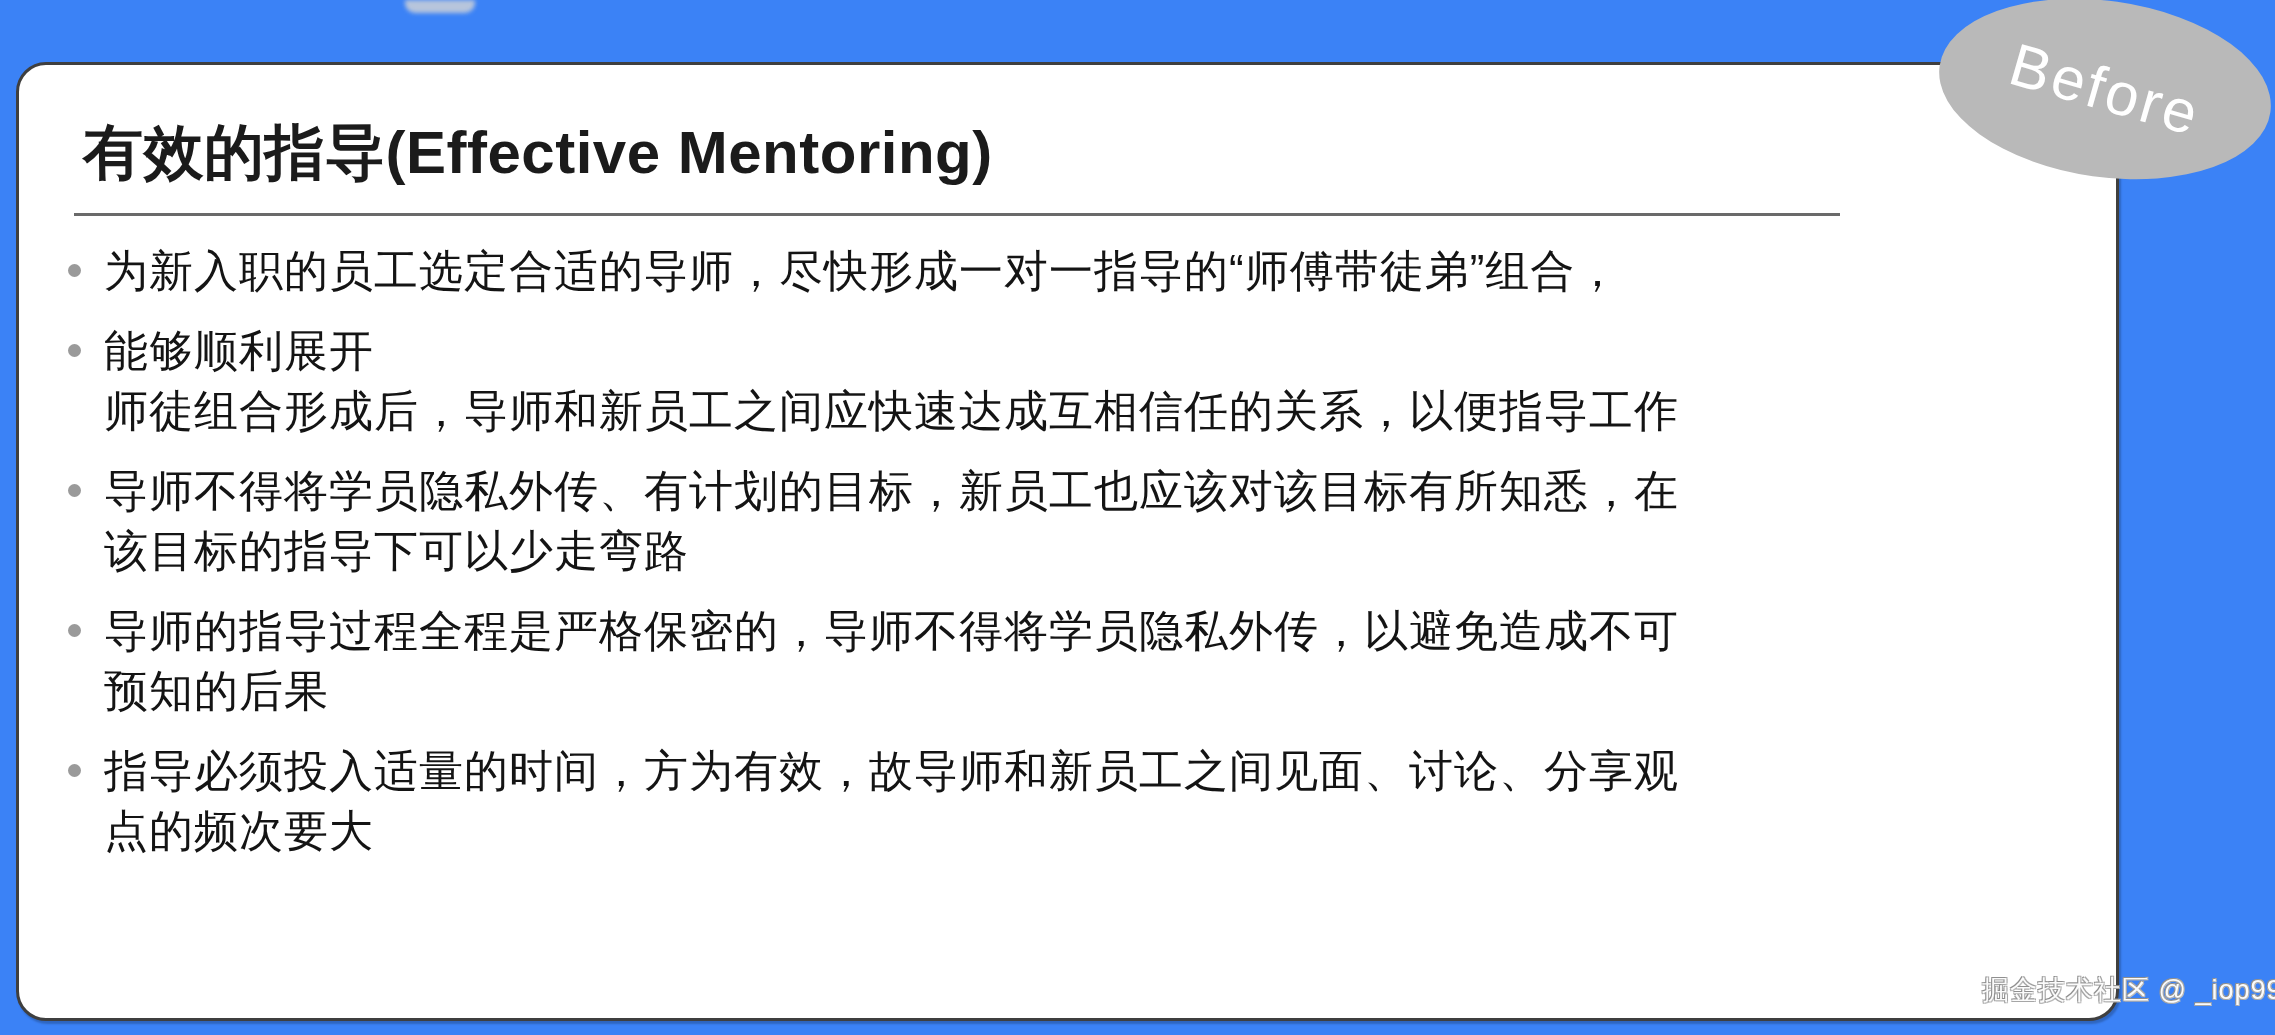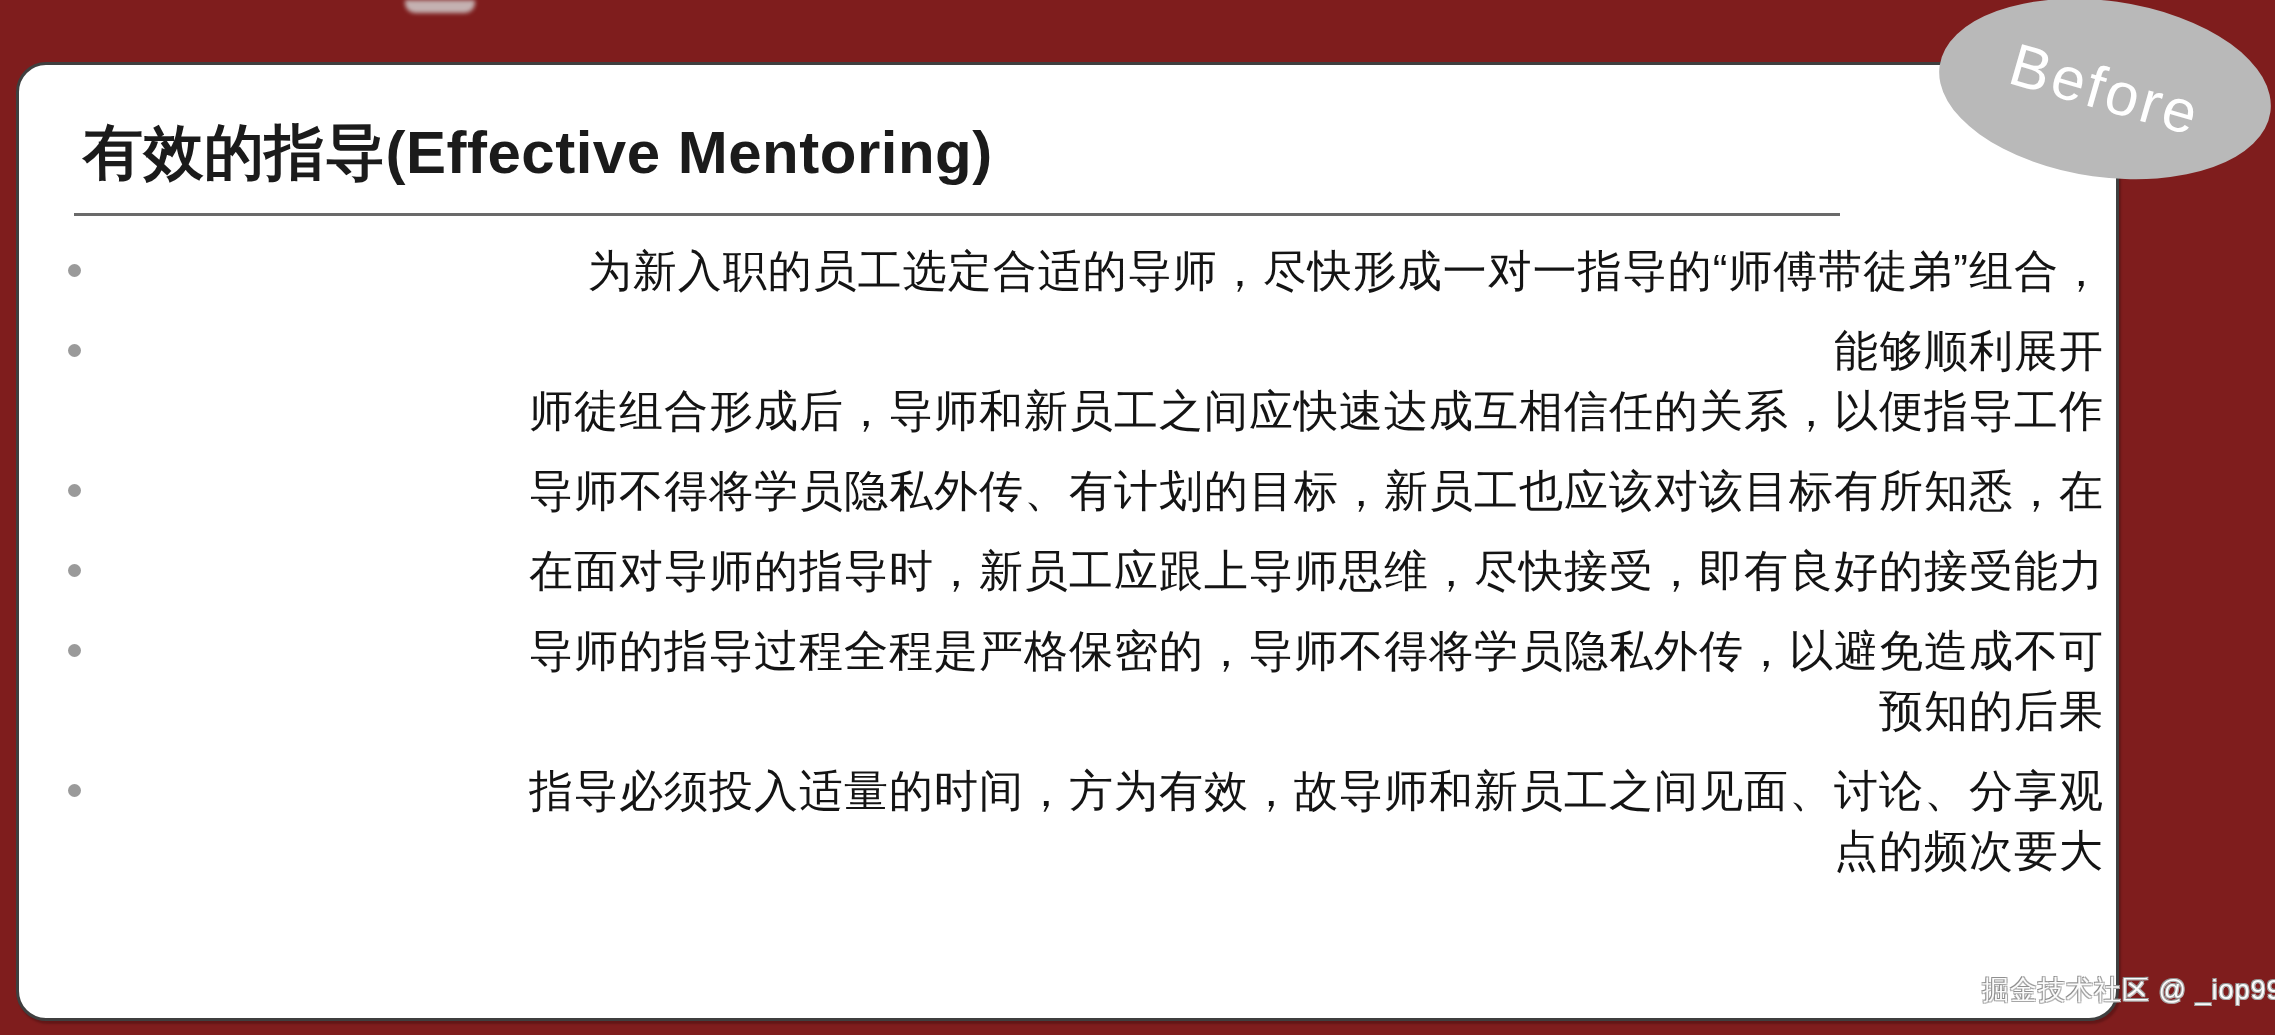--- a/index.html
+++ b/index.html
@@ -1,21 +1,21 @@
 <!DOCTYPE html>
 <html><head>
 <meta charset="utf-8">
 <style>
   * { margin:0; padding:0; box-sizing:border-box; }
   html,body { background:#ffffff; }
   body {
     font-family:"Liberation Sans","DejaVu Sans",sans-serif;
     width:2275px; height:1035px; position:relative; overflow:hidden;
   }
-  .canvas { position:absolute; inset:0; background:#7f1d1d;text-align:right; }
+  .canvas { position:absolute; inset:0; background:#3b82f6; }
 
   
   .top-smudge {
     position:absolute; left:405px; top:0; width:70px; height:13px;
     background:#d6d6d6; border-radius:0 0 10px 10px; filter:blur(2px); opacity:.8;
   }
 
   
   .slide {
     position:absolute; left:16px; top:62px; width:2103px; height:959px;
@@ -90,25 +90,21 @@
           <span class="bullet-line">为新入职的员工选定合适的导师，尽快形成一对一指导的“师傅带徒弟”组合，</span>
         </li>
         <li class="bullet-item">
           <span class="bullet-dot"></span>
           <span class="bullet-line">能够顺利展开</span>
           <span class="bullet-line">师徒组合形成后，导师和新员工之间应快速达成互相信任的关系，以便指导工作</span>
         </li>
         <li class="bullet-item">
           <span class="bullet-dot"></span>
           <span class="bullet-line">导师不得将学员隐私外传、有计划的目标，新员工也应该对该目标有所知悉，在</span>
-        </li>
-        <li class="bullet-item">
-          <span class="bullet-dot"></span>
-          <span class="bullet-line">在面对导师的指导时，新员工应跟上导师思维，尽快接受，即有良好的接受能力</span>
-          <span class="bullet-line"></span>
+          <span class="bullet-line">该目标的指导下可以少走弯路</span>
         </li>
         <li class="bullet-item">
           <span class="bullet-dot"></span>
           <span class="bullet-line">导师的指导过程全程是严格保密的，导师不得将学员隐私外传，以避免造成不可</span>
           <span class="bullet-line">预知的后果</span>
         </li>
         <li class="bullet-item">
           <span class="bullet-dot"></span>
           <span class="bullet-line">指导必须投入适量的时间，方为有效，故导师和新员工之间见面、讨论、分享观</span>
           <span class="bullet-line">点的频次要大</span>

